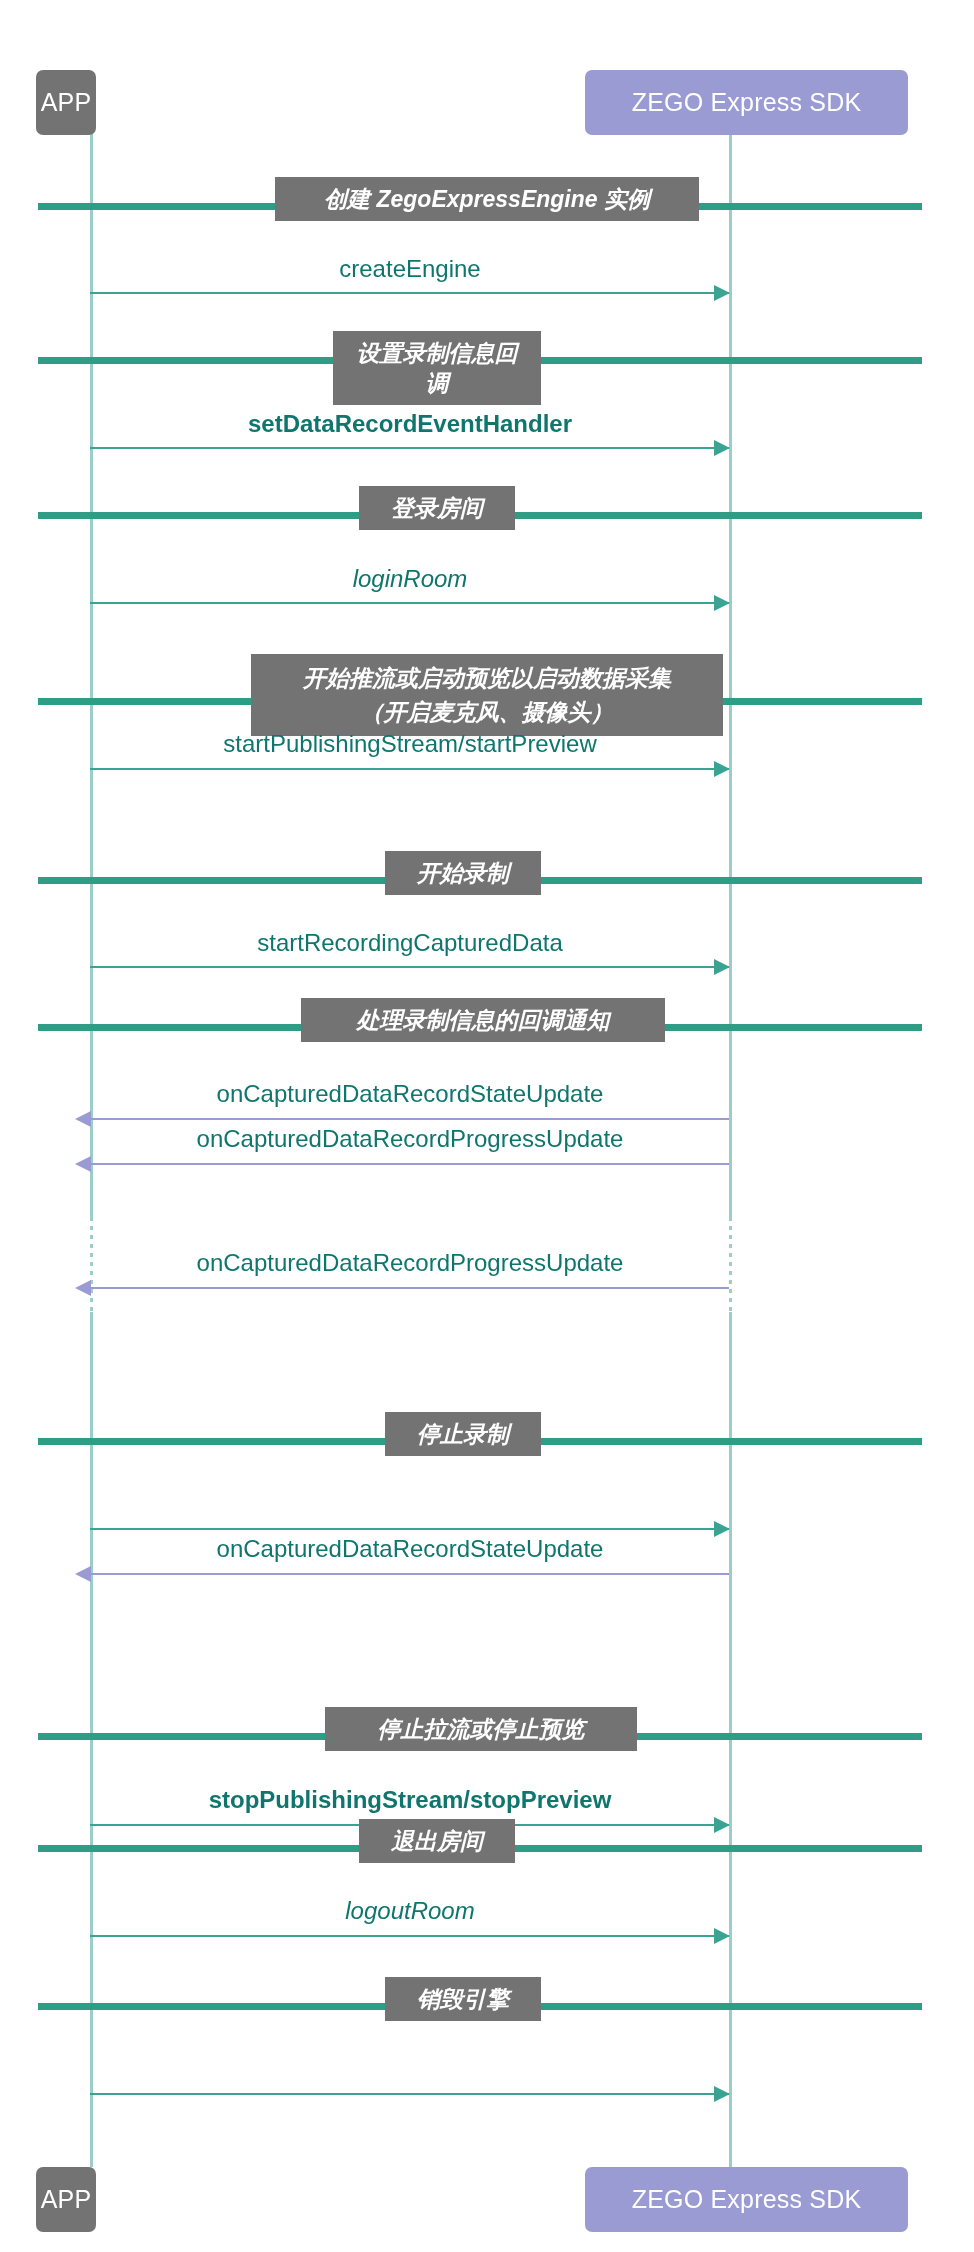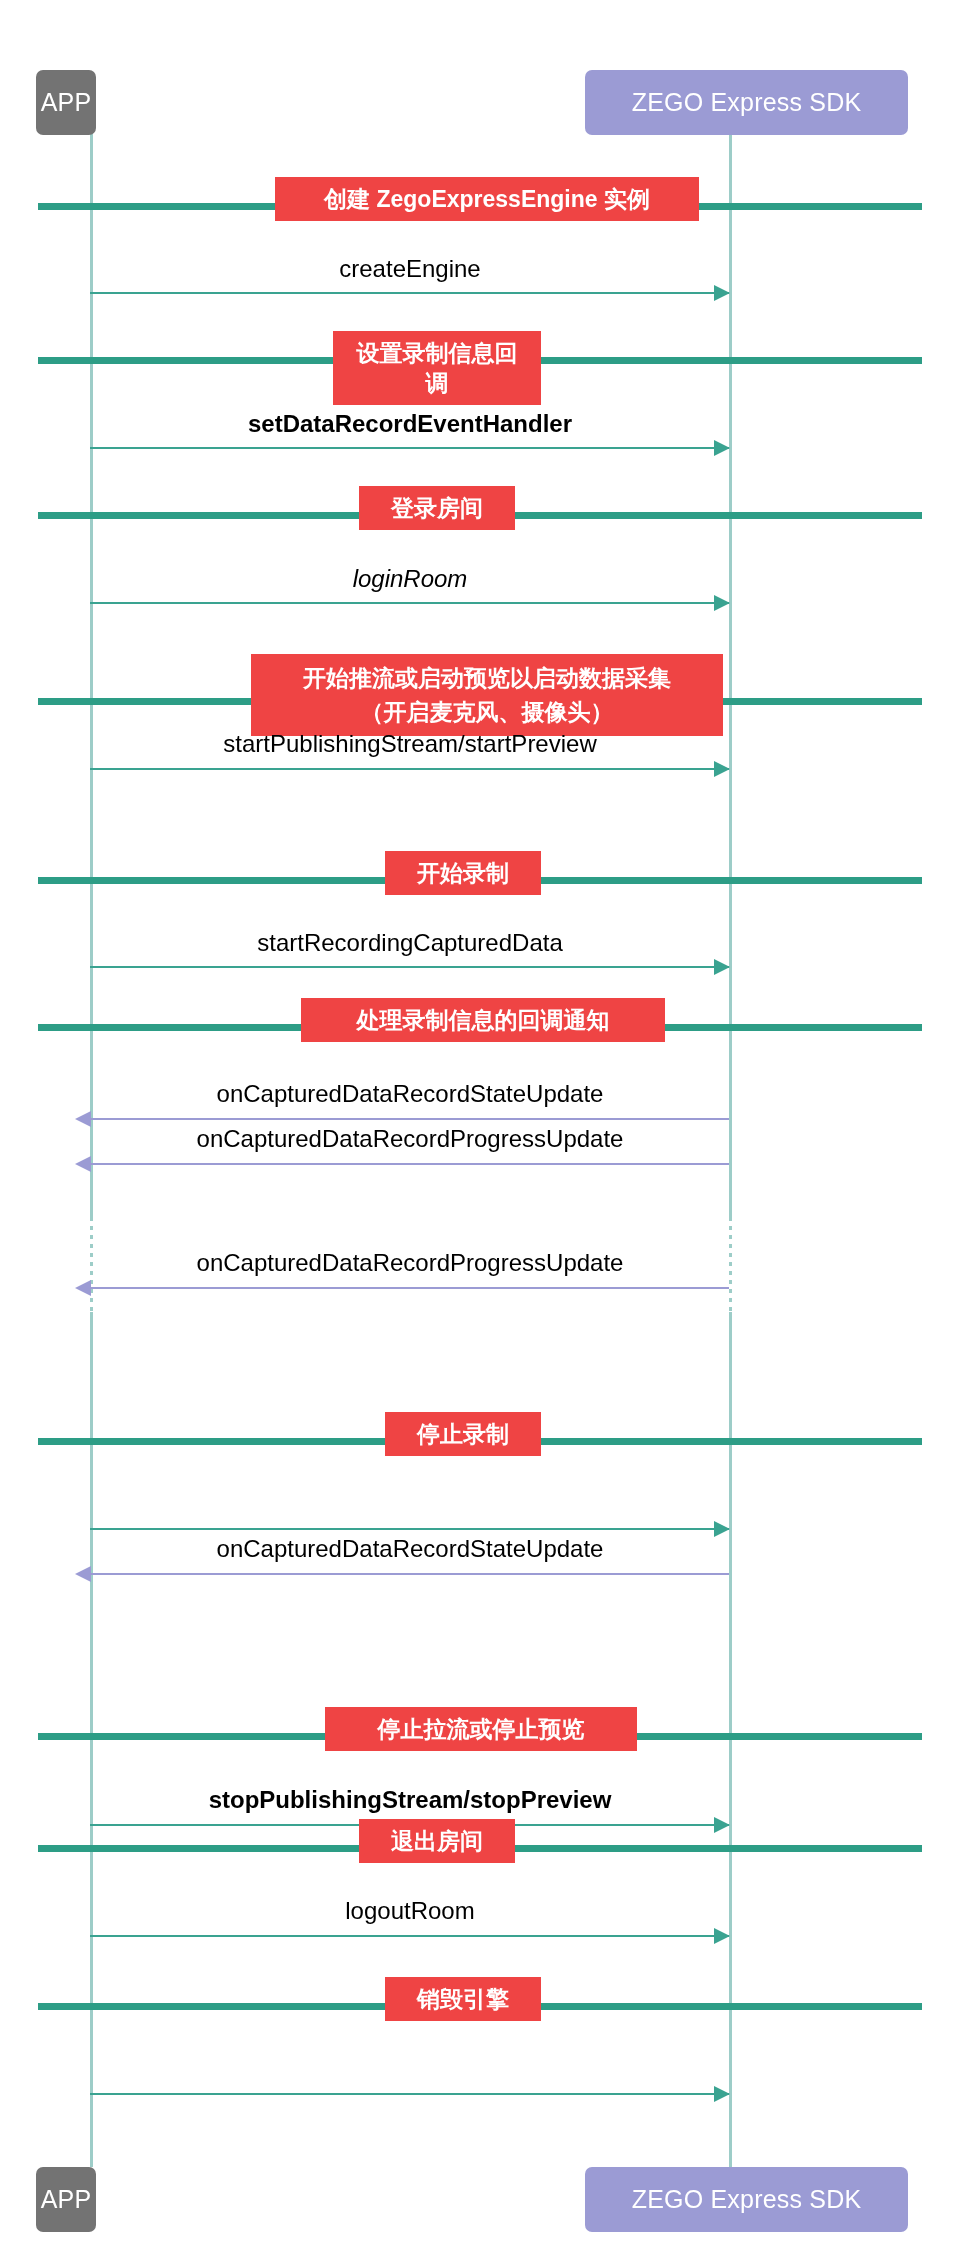--- a/index.html
+++ b/index.html
@@ -23,41 +23,42 @@
   .lifeline{position:absolute;width:3px;background:#9dcdc8;}
   .lifeline.dotted{
     background:none;
     background-image:linear-gradient(to bottom,#9dcdc8 0 4px,transparent 4px 9px);
     background-size:3px 9px;background-repeat:repeat-y;
   }
 
   
   .sep-bar{position:absolute;height:7px;background:#2d9d86;}
   .sep-label{
-    position:absolute;background:#ef4444;color:#ffffff;
+    position:absolute;background:#737373;color:#ffffff;
     font-weight:bold;font-size:23px;line-height:30px;
     padding:7px 13px;box-sizing:border-box;text-align:center;
     white-space:pre-line;
+    font-style:italic;
   }
 
   
   .msg-line{position:absolute;height:2px;}
   .msg-line.fwd{background:#3aa391;}
   .msg-line.back{background:#9b9bd4;}
   .arrow{position:absolute;width:0;height:0;}
   .arrow.right{
     border-top:8px solid transparent;border-bottom:8px solid transparent;
     border-left:16px solid #3aa391;
   }
   .arrow.left{
     border-top:8px solid transparent;border-bottom:8px solid transparent;
     border-right:16px solid #9b9bd4;
   }
   .msg-label{
-    position:absolute;font-size:24px;color:#000000;
+    position:absolute;font-size:24px;color:#0f766e;
     white-space:nowrap;text-align:center;
   }
 </style>
 </head>
 <body>
 
 <div id="diagram">
 
   <div class="lifeline" style="left:90px;top:132px;height:1085px;"></div>
   <div class="lifeline dotted" style="left:90px;top:1217px;height:95px;"></div>
@@ -127,21 +128,21 @@
   <div class="arrow left" style="left:75px;top:1566px;"></div>
 
   <div class="sep-bar" style="left:38px;top:1733px;width:884px;"></div>
   <div class="sep-label" style="left:325px;top:1707px;width:312px;">停止拉流或停止预览</div>
   <div class="msg-label" style="left:90px;top:1786px;width:640px;font-weight:bold;">stopPublishingStream/stopPreview</div>
   <div class="msg-line fwd" style="left:90px;top:1824px;width:639px;"></div>
   <div class="arrow right" style="left:714px;top:1817px;"></div>
 
   <div class="sep-bar" style="left:38px;top:1845px;width:884px;"></div>
   <div class="sep-label" style="left:359px;top:1819px;width:156px;">退出房间</div>
-  <div class="msg-label" style="left:90px;top:1897px;width:640px;">logoutRoom</div>
+  <div class="msg-label" style="left:90px;top:1897px;width:640px;font-style:italic;">logoutRoom</div>
   <div class="msg-line fwd" style="left:90px;top:1935px;width:639px;"></div>
   <div class="arrow right" style="left:714px;top:1928px;"></div>
 
   <div class="sep-bar" style="left:38px;top:2003px;width:884px;"></div>
   <div class="sep-label" style="left:385px;top:1977px;width:156px;">销毁引擎</div>
   <div class="msg-line fwd" style="left:90px;top:2093px;width:639px;"></div>
   <div class="arrow right" style="left:714px;top:2086px;"></div>
 
   <div class="actor app" style="left:36px;top:2167px;width:60px;height:65px;">APP</div>
   <div class="actor sdk" style="left:585px;top:2167px;width:323px;height:65px;">ZEGO Express SDK</div>

